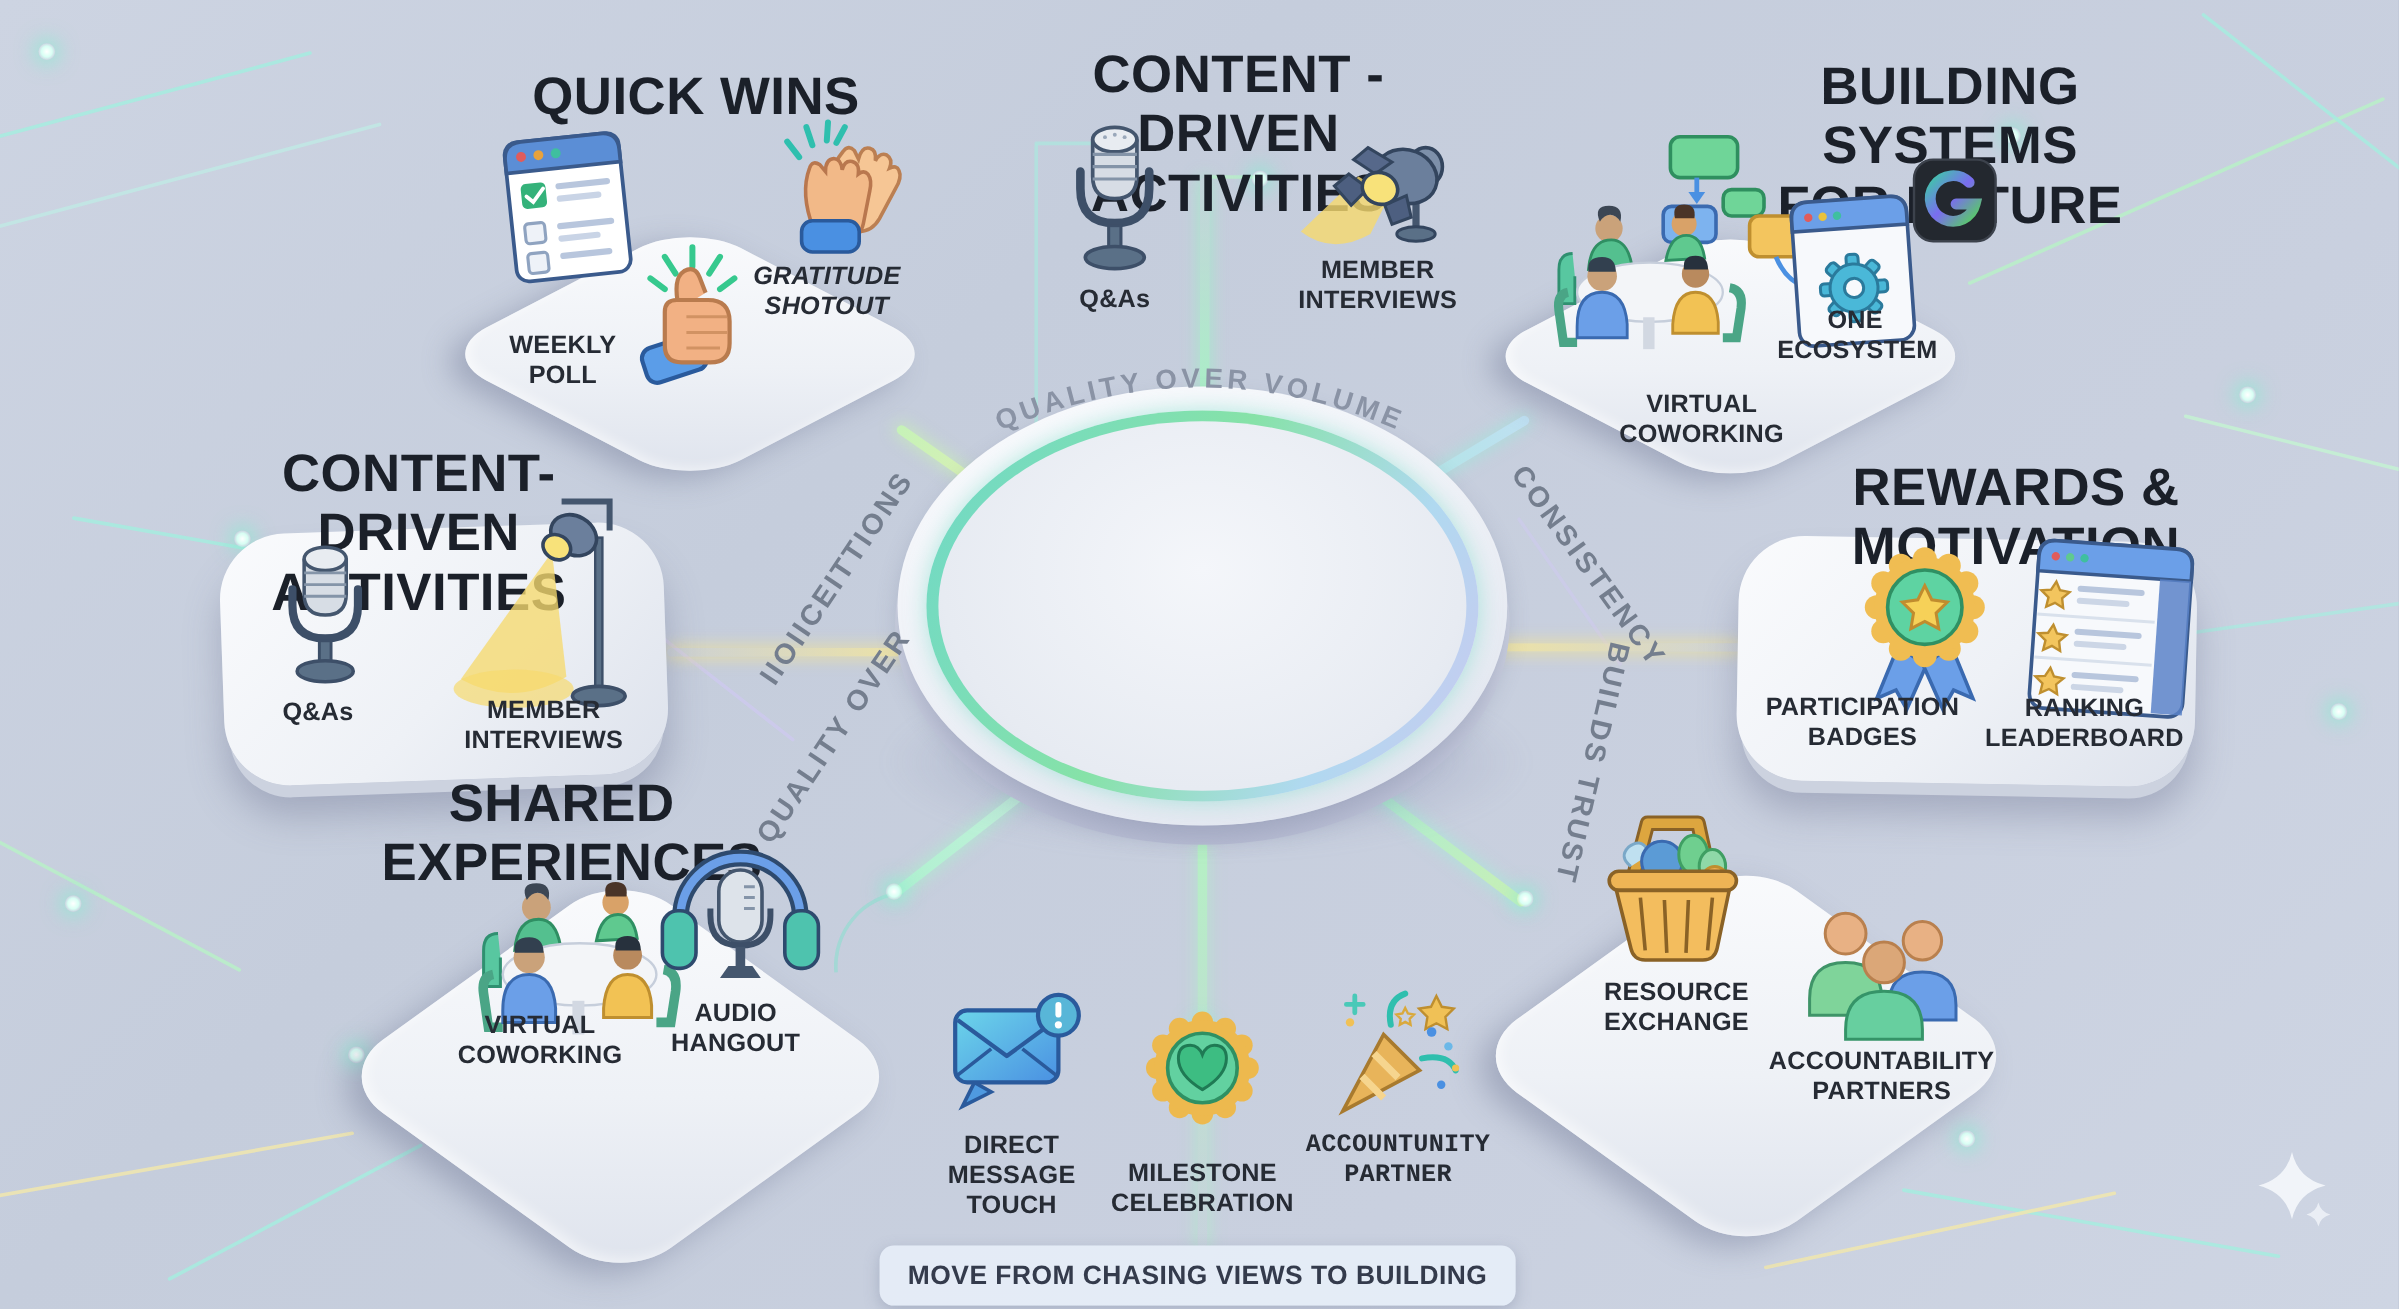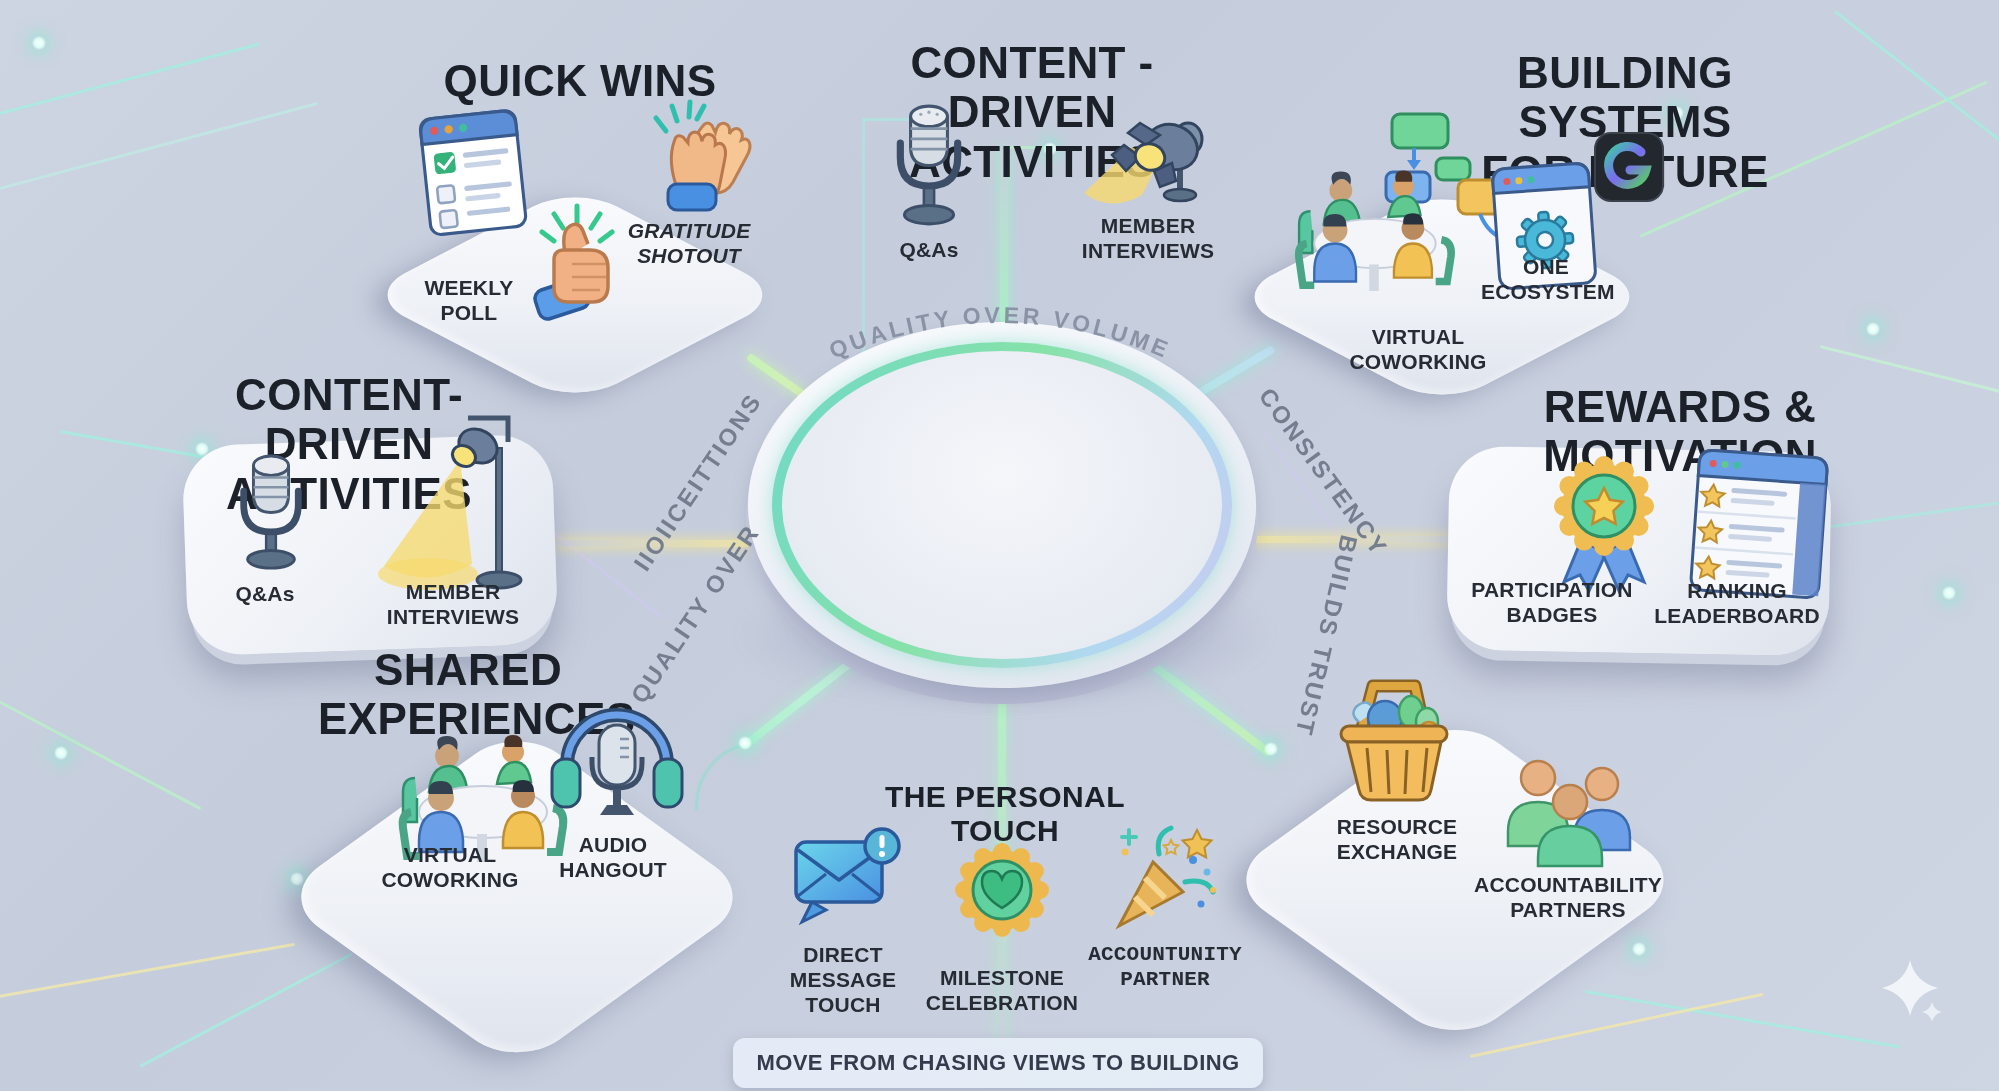--- a/index.html
+++ b/index.html
@@ -373,21 +373,20 @@
     <rect x="112" y="74" width="28" height="48" rx="13" fill="#4ec3ae" stroke="#2e4a6e" stroke-width="3"></rect>
     <rect x="57" y="40" width="36" height="60" rx="18" fill="#dde3ea" stroke="#44566e" stroke-width="3"></rect>
     <path d="M78 54 h9 M78 63 h9 M78 72 h9" stroke="#8494a8" stroke-width="2.5"></path>
     <path d="M50 72 v6 q0 25 25 25 t25-25 v-6" fill="none" stroke="#3d4f68" stroke-width="5"></path>
     <rect x="71" y="104" width="8" height="16" fill="#44566e"></rect>
     <path d="M58 130 h34 l-7-10 h-20z" fill="#44566e"></path>
   </svg>
   <div class="label" style="left:533px;top:833px;width:160px;">AUDIO
 HANGOUT</div>
 
-  <div class="sec-title" style="left:840px;top:780px;width:330px;font-size:30px;">THE PERSONAL TOUCH</div>
 
   <svg class="abs" viewBox="0 0 118 108" style="left:788px;top:822px;width:118px;height:108px;">
     <defs>
       <linearGradient id="envg" x1="0" y1="0" x2="1" y2="1">
         <stop offset="0" stop-color="#6cd6ea"></stop>
           <stop offset="1" stop-color="#4a90e2"></stop>
       </linearGradient>
     </defs>
     <path d="M24 80 l-10 20 24-12z" fill="#4f9ae0" stroke="#2a5a9c" stroke-width="3"></path>
     <rect x="8" y="20" width="86" height="60" rx="10" fill="url(#envg)" stroke="#2a5a9c" stroke-width="3.5"></rect>

